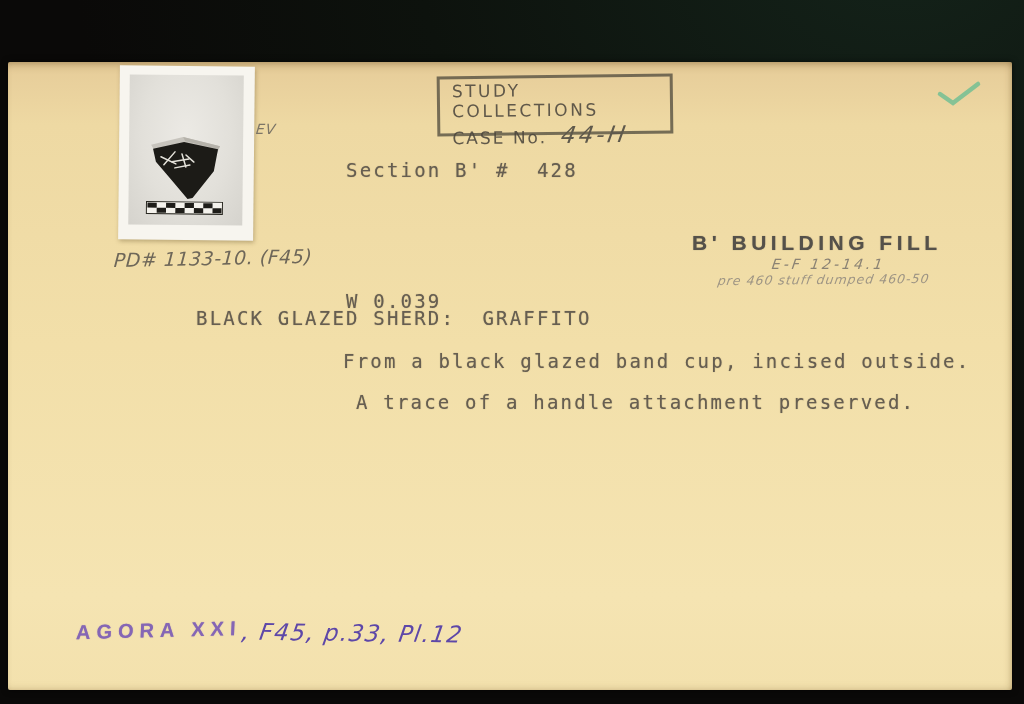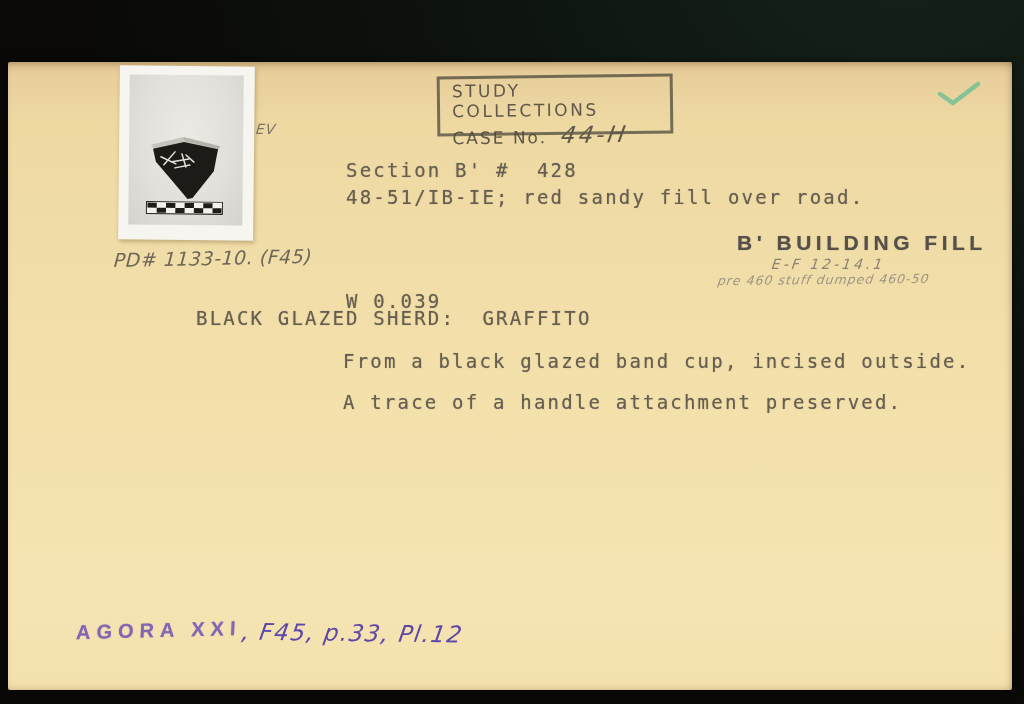--- a/index.html
+++ b/index.html
@@ -66,27 +66,26 @@
     position:absolute;font-family:"DejaVu Sans Mono",monospace;font-size:19px;
     letter-spacing:2.2px;color:#665e51;white-space:pre;
     text-shadow:0 0 1px rgba(95,85,70,.55);
   }
   .t-section{left:346px;top:159px;}
   .t-prov{left:346px;top:186px;}
   .t-date{left:346px;top:225px;}
   .t-dim{left:346px;top:263px;margin-top:27px;}
   .t-title{left:196px;top:307px;}
   .t-desc1{left:343px;top:350px;}
-  .t-desc2{left:343px;top:391px;}
+  .t-desc2{left:356px;top:391px;}
   
   .deposit-stamp{
     position:absolute;left:692px;top:231px;font-family:"Liberation Sans",sans-serif;
     font-size:21px;font-weight:600;letter-spacing:4.5px;color:#55514a;white-space:pre;
     text-shadow:0 0 1px rgba(80,75,65,.6);
-    margin-left:45px;
   }
   .grid-note{
     position:absolute;left:772px;top:256px;font-size:14px;color:#8b8374;
     font-style:italic;transform:skewX(-8deg);letter-spacing:3px;white-space:pre;
   }
   .pencil-note{
     position:absolute;left:718px;top:272px;font-size:12.5px;color:#9d9484;
     font-style:italic;transform:skewX(-9deg) rotate(-.6deg);letter-spacing:1px;white-space:pre;
   }
   
@@ -151,21 +150,20 @@
     <div class="stamp-line2">
       <span>CASE No.</span><span class="case-value">44-H</span>
     </div>
   </div>
 
   <svg class="check" width="46" height="32" viewBox="0 0 46 32">
     <path d="M4 15 L17 24 L42 5" fill="none" stroke="#6fbe92" stroke-width="4.5" stroke-linecap="round" opacity="0.82"></path>
   </svg>
 
   <div class="typed t-section">Section B' #  428</div>
-  <div class="typed t-prov">48-51/IB-IE; red sandy fill over road.</div>
   <div class="typed t-dim">W 0.039</div>
   <div class="typed t-desc1">From a black glazed band cup, incised outside.</div>
   <div class="typed t-title">BLACK GLAZED SHERD:  GRAFFITO</div>
   <div class="typed t-desc2">A trace of a handle attachment preserved.</div>
 
   <div class="deposit-stamp">B' BUILDING FILL</div>
   <div class="grid-note">E-F 12-14.1</div>
   <div class="pencil-note">pre 460 stuff dumped 460-50</div>
 
   <div class="publication">

